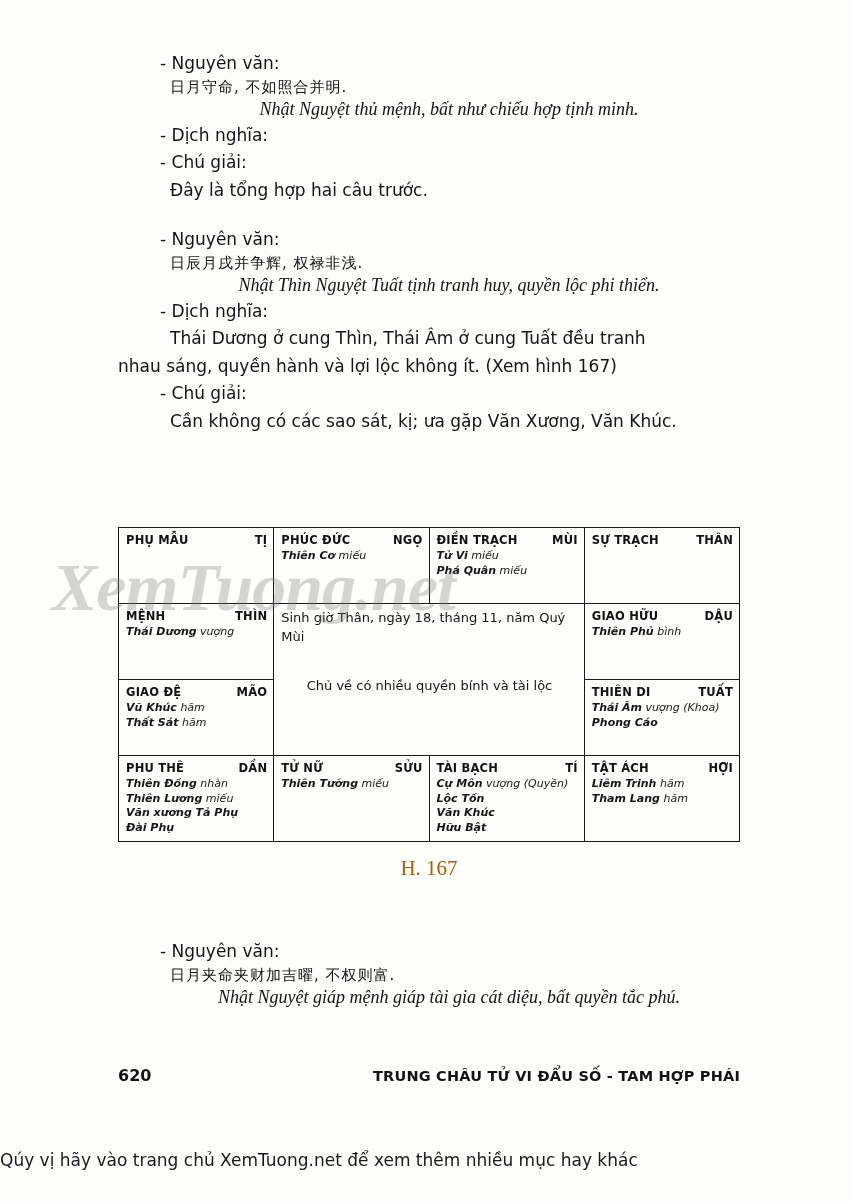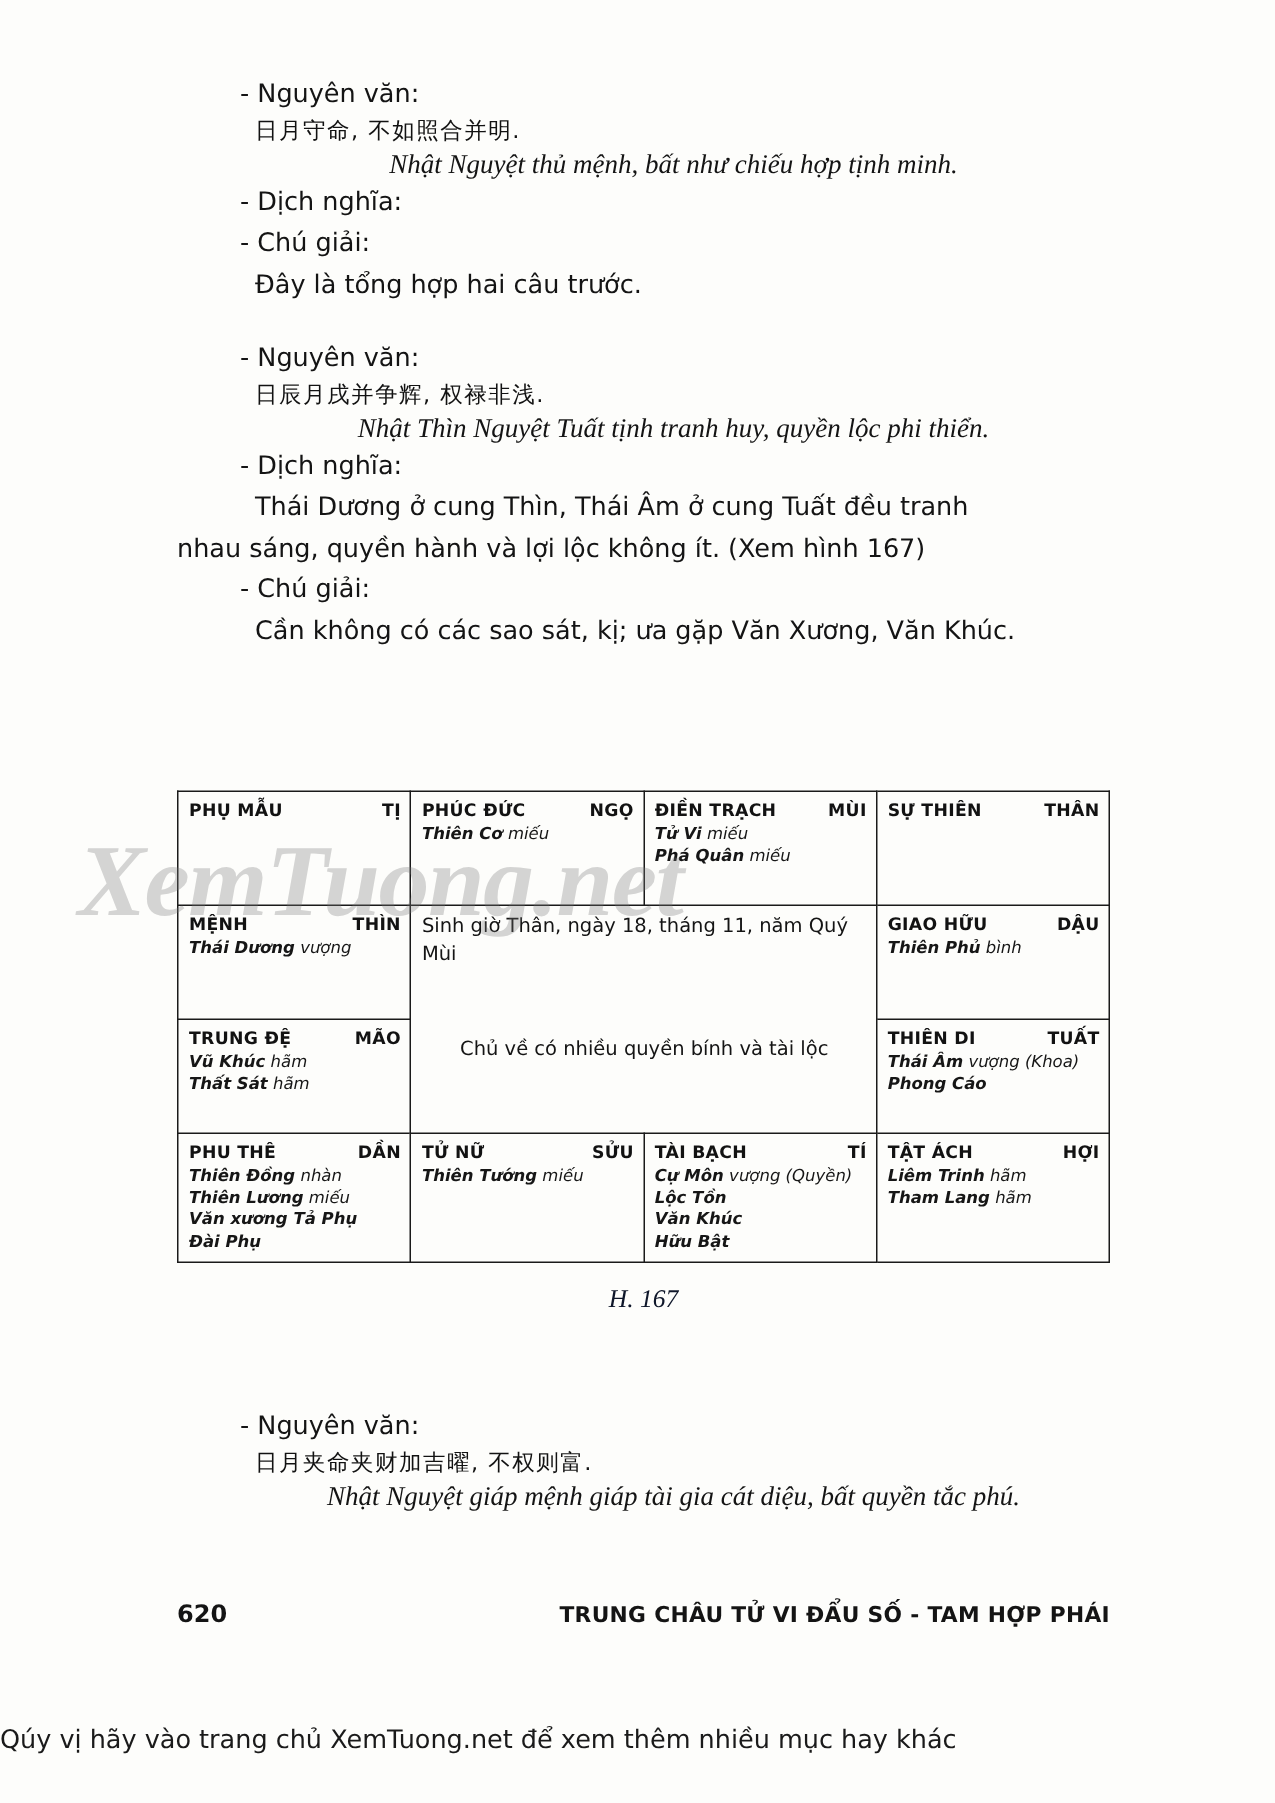--- a/index.html
+++ b/index.html
@@ -111,30 +111,29 @@
   }
   .center-cell {
     font-family: "DejaVu Sans", sans-serif;
     font-size: 13px;
     color: #141414;
     line-height: 1.45;
     padding: 8px 12px;
   }
   .center-note {
     text-align: center;
-    margin-top: 44px;
+    margin-top: 30px;
     font-size: 13px;
   }
   .fig-caption {
     text-align: center;
     font-family: "Liberation Serif", serif;
-    font-size: 17px;
+    font-size: 21px;
     margin-top: 14px;
-    color: #0f172a;
-    font-style: italic;
+    color: #a16207;
   }
 
   
   .watermark {
     position: absolute;
     left: 52px;
     top: 548px;
     width: 750px;
     height: 120px;
     pointer-events: none;
@@ -242,21 +241,21 @@
             <span>ĐIỀN TRẠCH</span>
             <span>MÙI</span>
           </div>
           <div class="cell-body">
             <div><span class="star">Tử Vi</span> <span class="state">miếu</span></div>
             <div><span class="star">Phá Quân</span> <span class="state">miếu</span></div>
           </div>
         </td>
         <td>
           <div class="cell-head">
-            <span>SỰ THIÊN</span>
+            <span>SỰ TRẠCH</span>
             <span>THÂN</span>
           </div>
           <div class="cell-body"></div>
         </td>
       </tr>
 
       <tr>
         <td>
           <div class="cell-head">
             <span>MỆNH</span>
@@ -277,21 +276,21 @@
           </div>
           <div class="cell-body">
             <div><span class="star">Thiên Phủ</span> <span class="state">bình</span></div>
           </div>
         </td>
       </tr>
 
       <tr>
         <td>
           <div class="cell-head">
-            <span>TRUNG ĐỆ</span>
+            <span>GIAO ĐỆ</span>
             <span>MÃO</span>
           </div>
           <div class="cell-body">
             <div><span class="star">Vũ Khúc</span> <span class="state">hãm</span></div>
             <div><span class="star">Thất Sát</span> <span class="state">hãm</span></div>
           </div>
         </td>
         <td>
           <div class="cell-head">
             <span>THIÊN DI</span>

